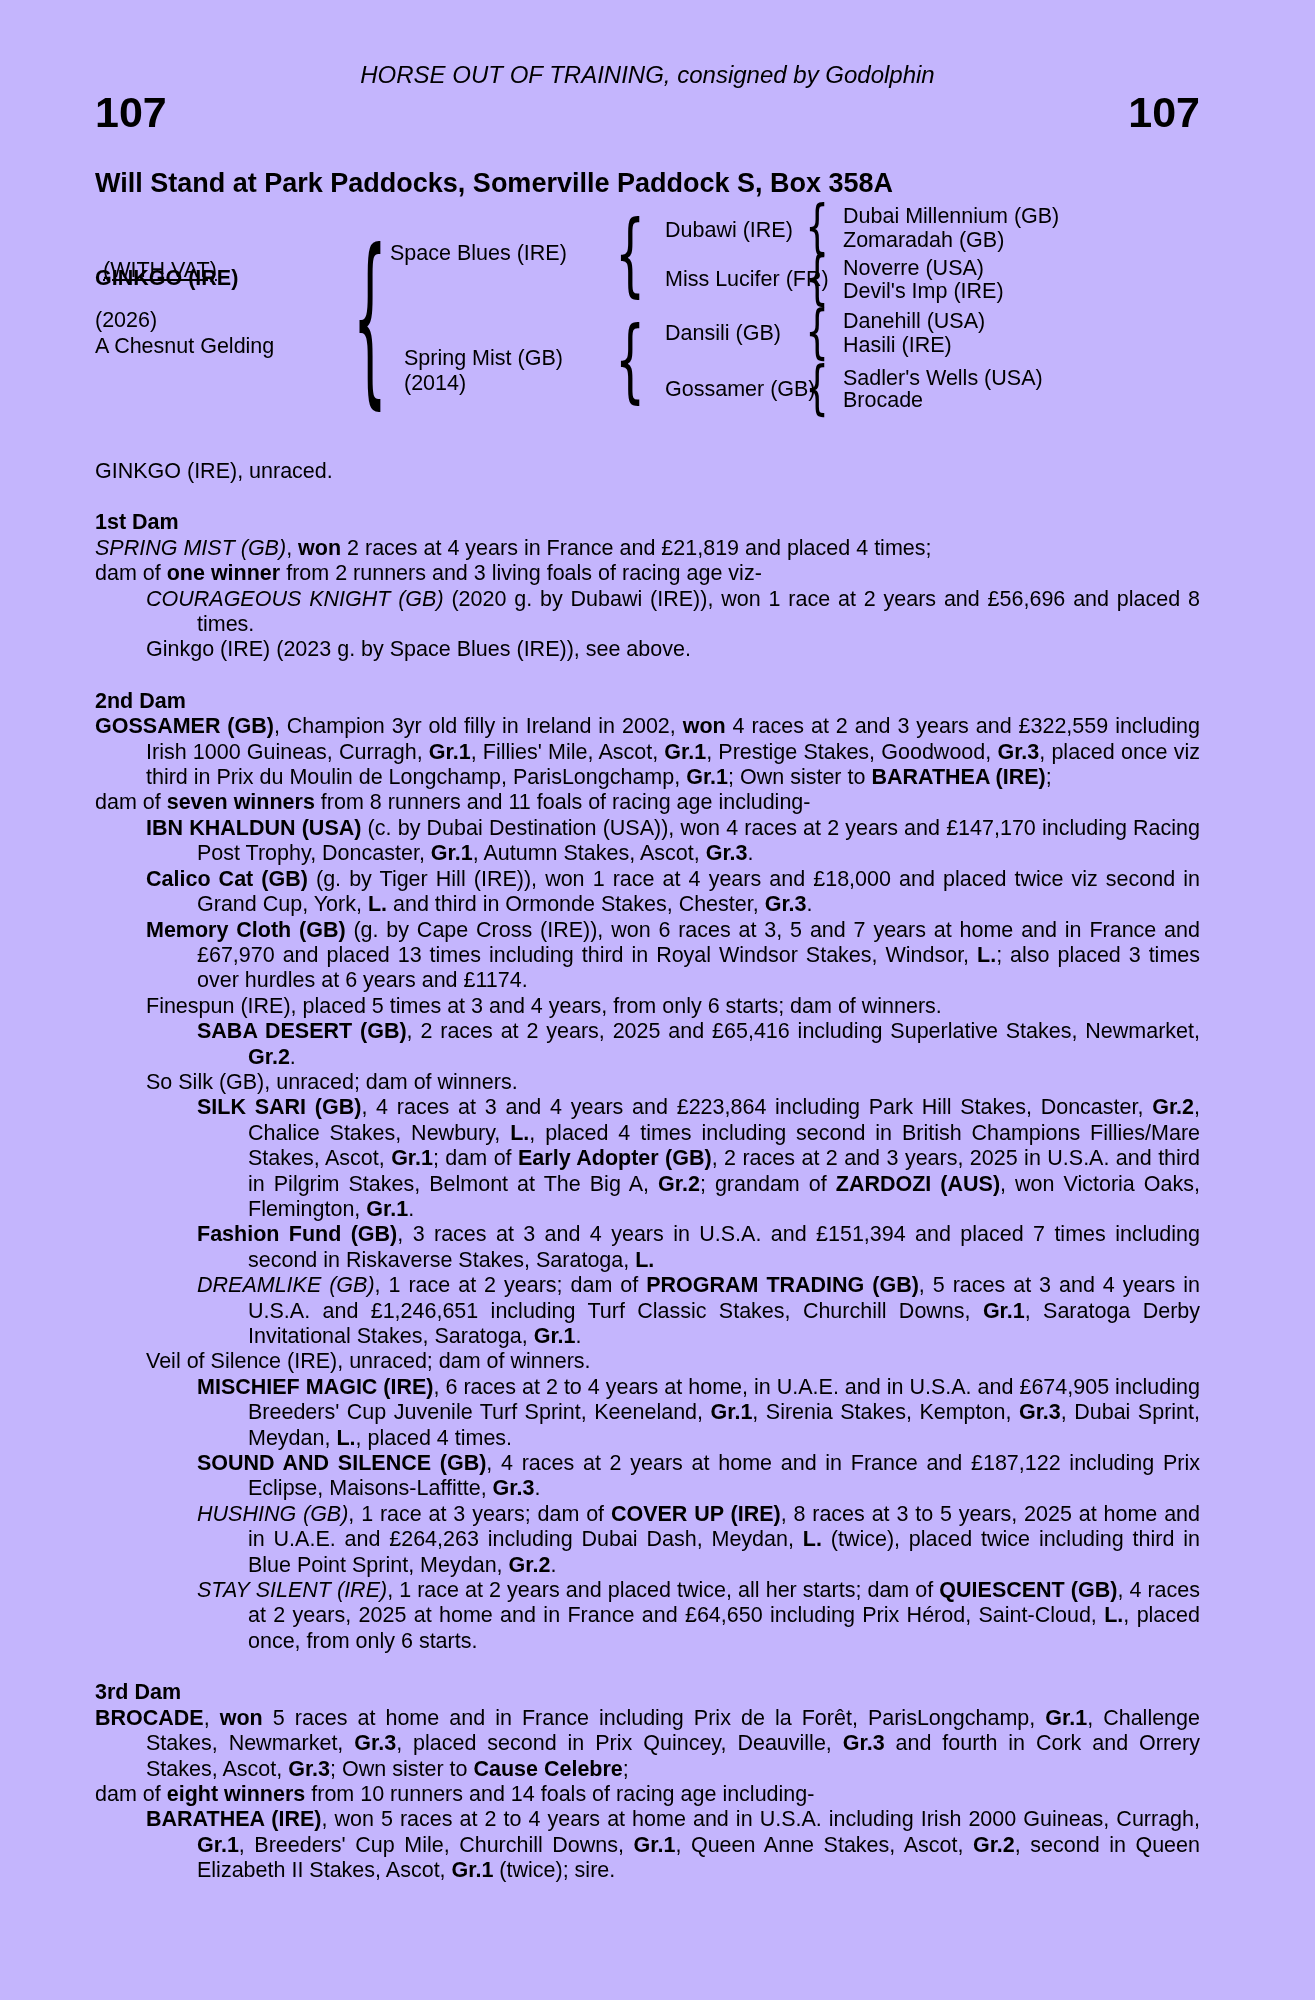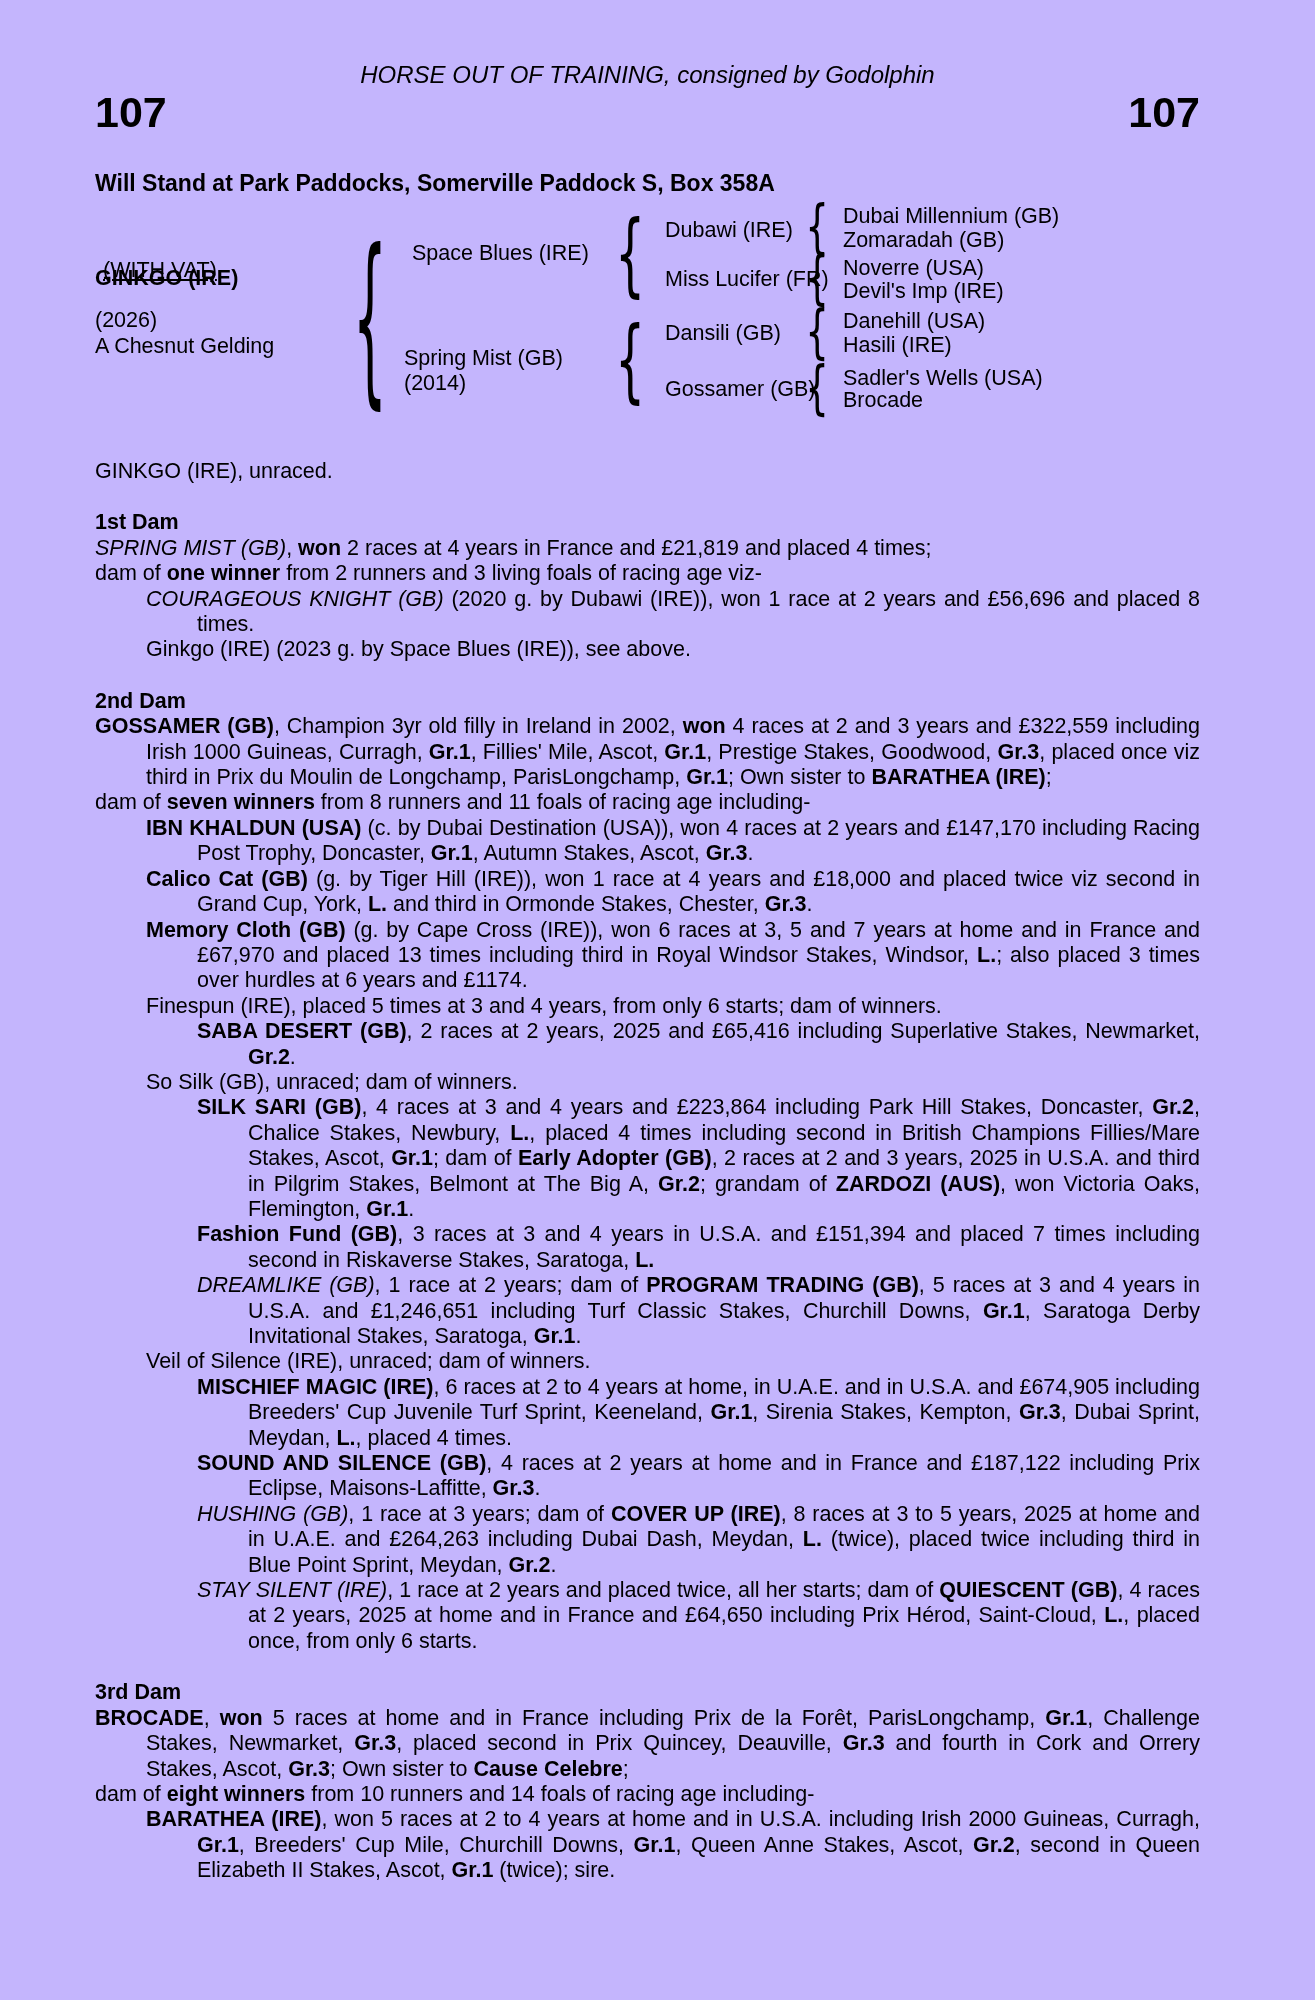--- a/index.html
+++ b/index.html
@@ -24,30 +24,30 @@
     width:1105px;
   }
   .lotrow{
     width:1105px;
     display:flex;justify-content:space-between;
     margin-top:2px;
     font-weight:bold;font-size:43px;line-height:44px;
   }
   .standline{
     margin-top:36px;
-    font-weight:bold;font-size:23px;line-height:26px;
+    font-weight:bold;font-size:27px;line-height:26px;
   }
   
   .ped{position:relative;height:255px;width:1105px;}
   .ped div{position:absolute;white-space:nowrap;}
   .ped .vat   {left:8px;top:62px;text-decoration:underline;}
   .ped .hname {left:0;top:70px;font-weight:bold;}
   .ped .hyear {left:0;top:112px;}
   .ped .hdesc {left:0;top:138px;}
-  .ped .g1s   {left:317px;top:45px;text-align:center;}
+  .ped .g1s   {left:295px;top:45px;text-align:center;}
   .ped .g1d   {left:309px;top:150px;}
   .ped .g1dy  {left:309px;top:175px;}
   .ped .g2-0  {left:570px;top:22px;}
   .ped .g2-1  {left:570px;top:71px;}
   .ped .g2-2  {left:570px;top:125px;}
   .ped .g2-3  {left:570px;top:181px;}
   .ped .g3-0  {left:748px;top:8px;}
   .ped .g3-1  {left:748px;top:32px;text-align:right;}
   .ped .g3-2  {left:748px;top:60px;}
   .ped .g3-3  {left:748px;top:83px;}

